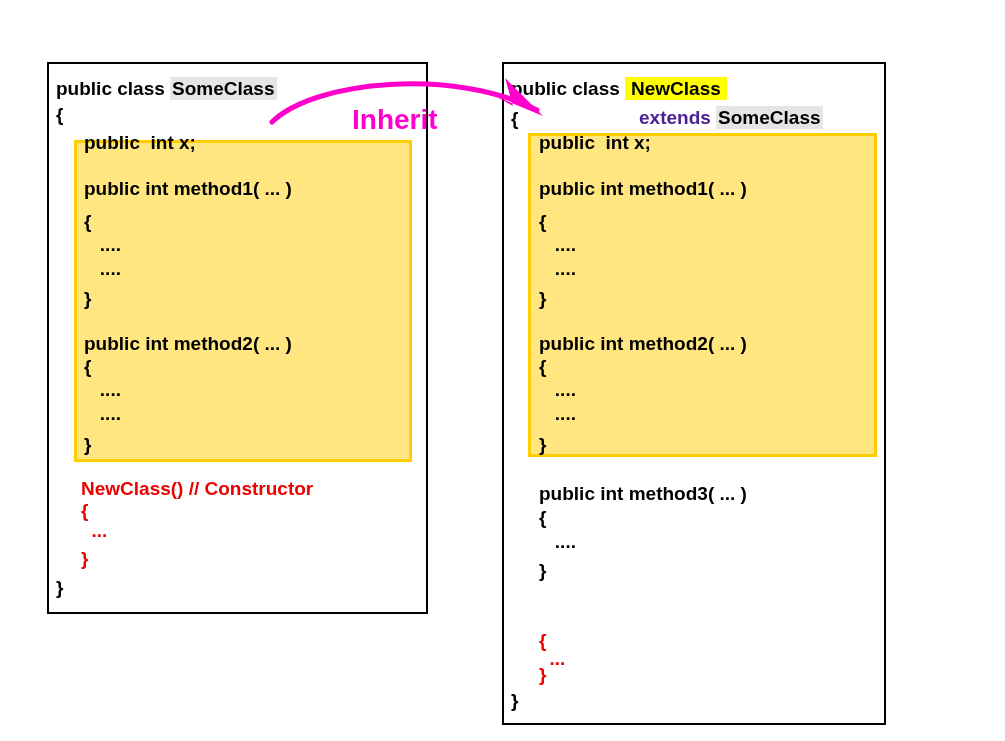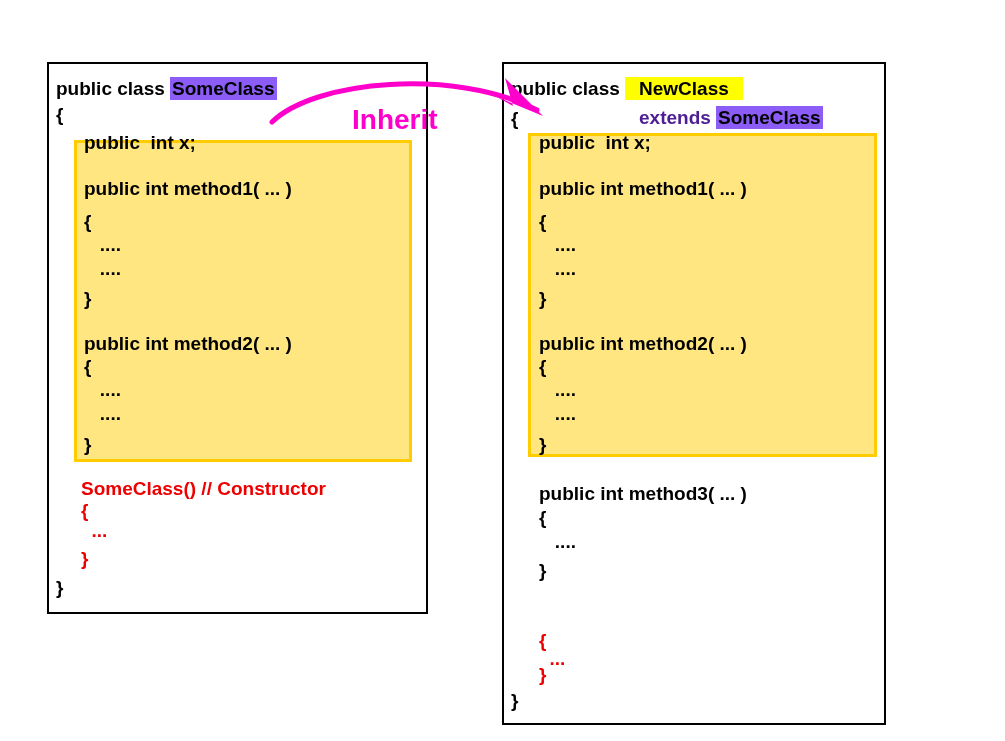--- a/index.html
+++ b/index.html
@@ -47,22 +47,22 @@
     font-family: "Liberation Sans", sans-serif;
     font-size: 19px;
     font-weight: bold;
     color: #000000;
     white-space: pre;
     line-height: 22px;
   }
   .red  { color: #EE0000; }
   .blue { color: #4c1d95; }
 
-  .hl-gold   { background: #8b5cf6; padding: 1px 2px; }
-  .hl-yellow { background: #FFFF00; padding: 1px 14px; }
+  .hl-gold   { background: #e5e5e5; padding: 1px 2px; }
+  .hl-yellow { background: #FFFF00; padding: 1px 6px; }
 
   
   .header-line { z-index: 5; }
 
   
   #inherit-arrow {
     position: absolute;
     left: 255px;
     top: 60px;
     width: 310px;
@@ -100,21 +100,21 @@
   <div class="line" style="left:84px; top:211px;">{</div>
   <div class="line" style="left:84px; top:234px;">   ....</div>
   <div class="line" style="left:84px; top:258px;">   ....</div>
   <div class="line" style="left:84px; top:288px;">}</div>
   <div class="line" style="left:84px; top:333px;">public int method2( ... )</div>
   <div class="line" style="left:84px; top:356px;">{</div>
   <div class="line" style="left:84px; top:379px;">   ....</div>
   <div class="line" style="left:84px; top:403px;">   ....</div>
   <div class="line" style="left:84px; top:434px;">}</div>
 
-  <div class="line red" style="left:81px; top:478px;">SomeClass() // Constructor</div>
+  <div class="line red" style="left:81px; top:478px;">NewClass() // Constructor</div>
   <div class="line red" style="left:81px; top:500px;">{</div>
   <div class="line red" style="left:81px; top:520px;">  ...</div>
   <div class="line red" style="left:81px; top:548px;">}</div>
 
   <div class="line" style="left:56px; top:577px;">}</div>
 
   <div class="class-panel" id="panel-newclass"></div>
 
   <div class="member-box" id="members-newclass"></div>
 

